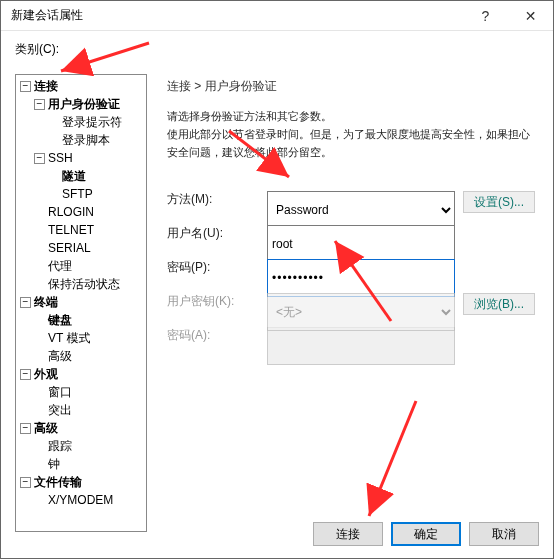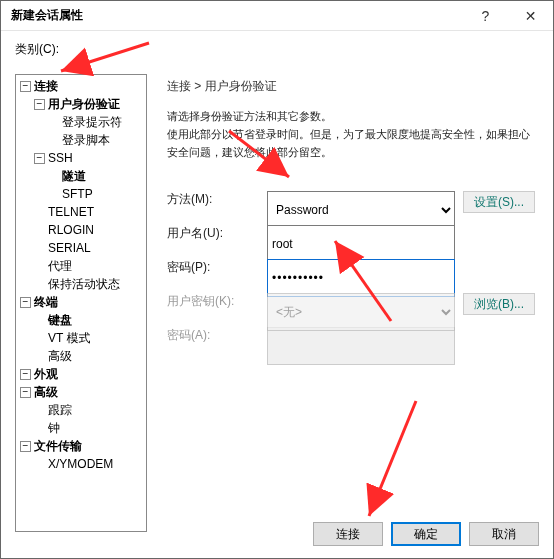--- a/index.html
+++ b/index.html
@@ -18,21 +18,21 @@
 
   
   .title-bar {
     height: 30px;
     display: flex;
     align-items: center;
     padding-left: 10px;
     background: #fff;
     border-bottom: 1px solid #e5e5e5;
   }
-  .title-text { flex: 1; font-size: 12px; font-weight: bold; }
+  .title-text { flex: 1; font-size: 12px; }
   .title-btn {
     width: 45px; height: 30px;
     display: flex; align-items: center; justify-content: center;
     font-size: 14px; color: #333;
   }
 
   
   .dialog-body {
     position: absolute;
     top: 30px; left: 0; right: 0; bottom: 0;
@@ -222,27 +222,27 @@
                     <div class="row" style="--ind:32px">
                       <span class="notgl"></span>
                       <span>SFTP</span>
                     </div>
                   </li>
               </ul>
             </li>
             <li>
                 <div class="row" style="--ind:18px">
                   <span class="notgl"></span>
+                  <span>RLOGIN</span>
+                </div>
+              </li>
+            <li>
+                <div class="row" style="--ind:18px">
+                  <span class="notgl"></span>
                   <span>TELNET</span>
-                </div>
-              </li>
-            <li>
-                <div class="row" style="--ind:18px">
-                  <span class="notgl"></span>
-                  <span>RLOGIN</span>
                 </div>
               </li>
             <li>
                 <div class="row" style="--ind:18px">
                   <span class="notgl"></span>
                   <span>SERIAL</span>
                 </div>
               </li>
             <li>
                 <div class="row" style="--ind:18px">
@@ -282,20 +282,34 @@
                   <span>高级</span>
                 </div>
               </li>
           </ul>
         </li>
         <li>
           <div class="row" style="--ind:4px">
             <span class="tgl">−</span>
             <span class="bold">外观</span>
           </div>
+          <ul>
+            <li>
+                <div class="row" style="--ind:18px">
+                  <span class="notgl"></span>
+                  <span>窗口</span>
+                </div>
+              </li>
+            <li>
+                <div class="row" style="--ind:18px">
+                  <span class="notgl"></span>
+                  <span>突出</span>
+                </div>
+              </li>
+          </ul>
         </li>
         <li>
           <div class="row" style="--ind:4px">
             <span class="tgl">−</span>
             <span class="bold">高级</span>
           </div>
           <ul>
             <li>
                 <div class="row" style="--ind:18px">
                   <span class="notgl"></span>

